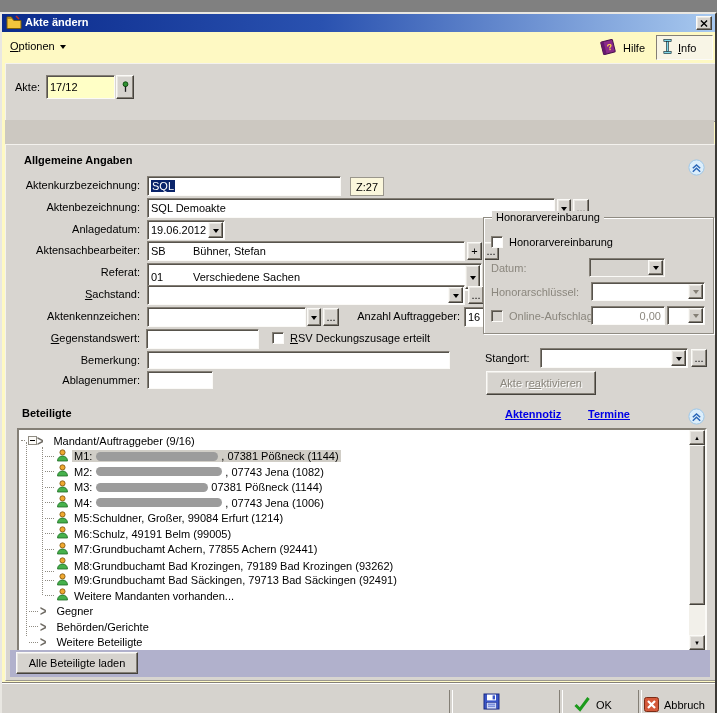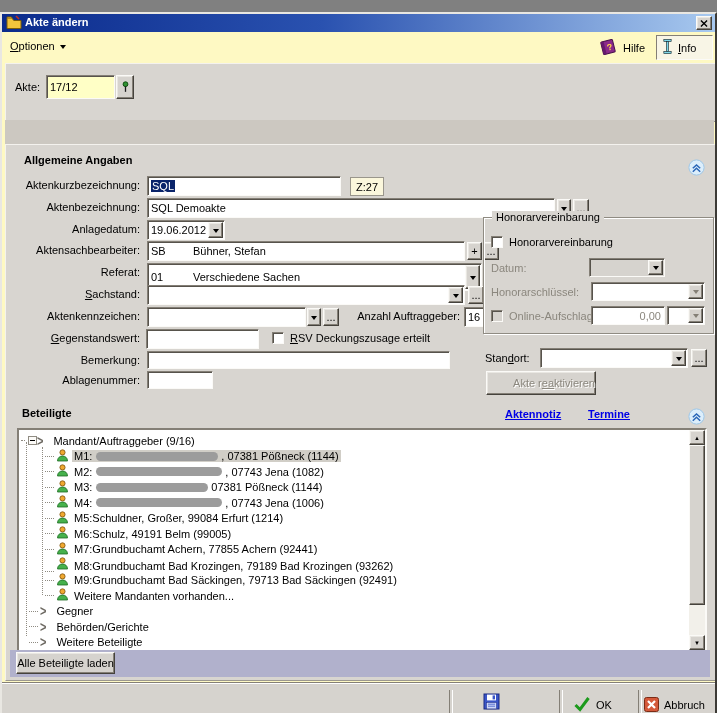--- a/index.html
+++ b/index.html
@@ -256,21 +256,21 @@
   <span class="abs" style="left:483px;top:338px;">Stan<u>d</u>ort:</span>
   <div class="abs sunken field" style="left:538px;top:334px;width:148px;height:20px;">
     <span></span>
     <span class="ddin btn3d">
         <span class="caret"></span>
       </span>
   </div>
   <div class="abs btn3d" style="left:689px;top:335px;width:16px;height:18px;">
       <span>...</span>
     </div>
-  <div class="abs btn3d dis-t" style="left:484px;top:357px;width:110px;height:24px;text-shadow:1px 1px 0 #fff;justify-content:flex-end;">
+  <div class="abs btn3d dis-t" style="left:484px;top:357px;width:110px;height:24px;text-shadow:1px 1px 0 #fff;">
     <span>Akte r<u>ea</u>ktivieren</span>
   </div>
 
   <span class="abs hdr" style="left:20px;top:393px;">Beteiligte</span>
   <span class="abs link" style="left:503px;top:394px;">Aktennotiz</span>
   <span class="abs link" style="left:586px;top:394px;">Termine</span>
   <span class="abs" style="left:686px;top:394px;">
     <svg width="17" height="17" viewBox="0 0 17 17">
         <circle cx="8.5" cy="8.5" r="7.6" fill="#dceefb" stroke="#9ec7e8"></circle>
         <path d="M4.8 9.3 L8.5 5.9 L12.2 9.3 M4.8 12.7 L8.5 9.3 L12.2 12.7" stroke="#2a66b8" stroke-width="1.5" fill="none"></path>
@@ -481,21 +481,21 @@
 
       <span class="ttext">
         <span class="tprefix"></span>
 
         <span class="tsuffix">Weitere Beteiligte</span>
       </span>
     </div>
     </div>
 
   <div class="abs" style="left:8px;top:636px;width:700px;height:27px;background:#b1b1cc;"></div>
-  <div class="abs btn3d" style="left:14px;top:638px;width:99px;height:22px;align-items:center;">
+  <div class="abs btn3d" style="left:14px;top:638px;width:122px;height:22px;align-items:center;">
     <span>Alle Beteiligte laden</span>
   </div>
 
   <div class="abs" style="left:0;top:669px;width:717px;height:40px;background:#d6d3ce;border-top:1px solid #fff;box-shadow:0 -1px 0 #847f76;"></div>
   <div class="etch" style="left:447px;top:676px;height:30px;"></div>
   <div class="etch" style="left:557px;top:676px;height:30px;"></div>
   <div class="etch" style="left:636px;top:676px;height:30px;"></div>
 
   <div class="abs flat" style="left:457px;top:679px;height:24px;flex-direction:column;">
     <span>

